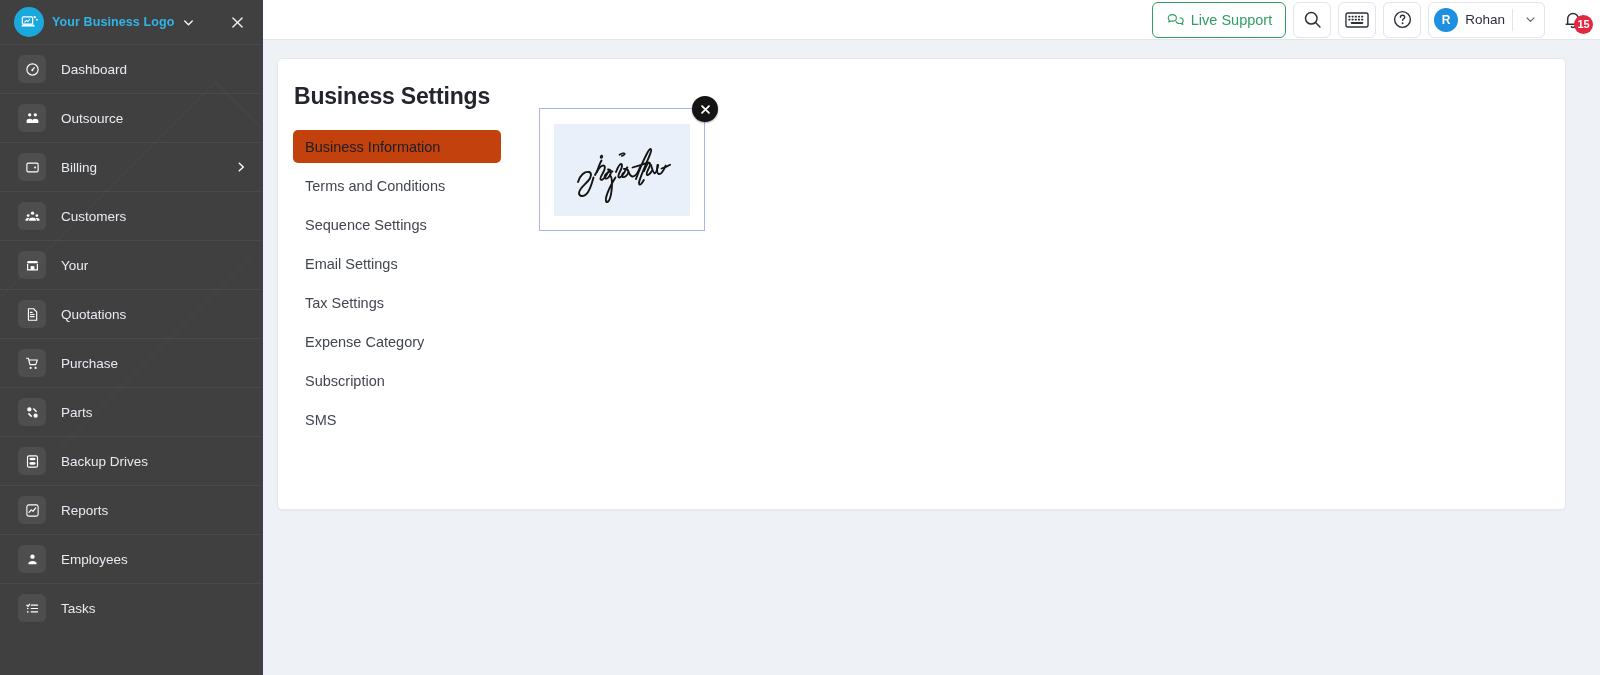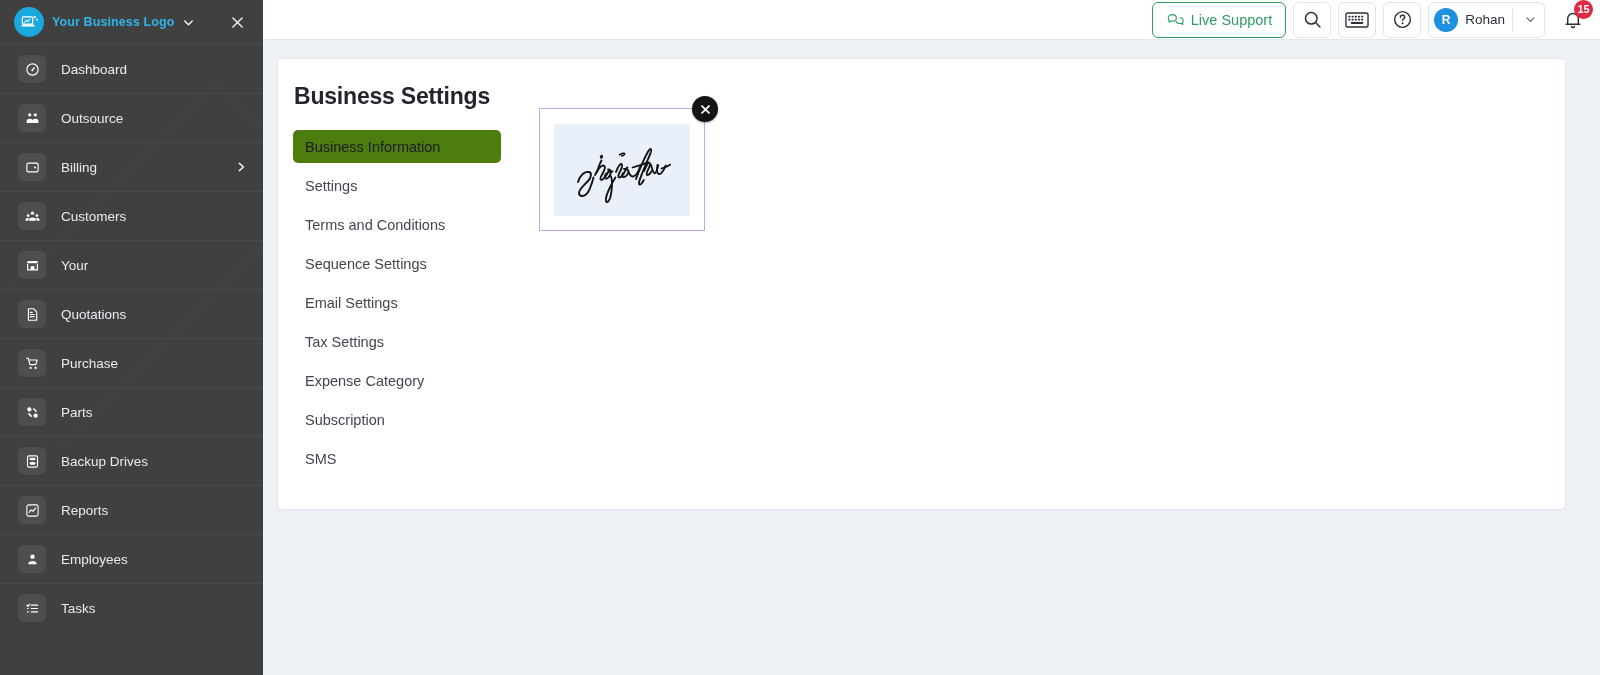--- a/index.html
+++ b/index.html
@@ -191,21 +191,21 @@
 
   .bell-wrap {
     position: relative;
     width: 42px; height: 40px;
     display: flex; align-items: center; justify-content: center;
     color: #2c2f36;
     cursor: pointer;
   }
   .bell-badge {
     position: absolute;
-    top: 0; right: 1px;
+    top: 15px; right: 1px;
     min-width: 19px; height: 19px;
     border-radius: 10px;
     background: #e02841;
     color: #fff;
     font-size: 11px;
     font-weight: bold;
     display: flex; align-items: center; justify-content: center;
     padding: 8px 3px;
   }
 
@@ -243,21 +243,21 @@
     align-items: center;
     padding: 0 12px;
     border-radius: 5px;
     font-size: 14.5px;
     color: #42464f;
     margin-bottom: 6px;
     cursor: pointer;
     white-space: nowrap;
   }
   .sm-item.active {
-    background: #4d7c0f;
+    background: #c2410c;
     color: #1c1f25;
   }
 
   
   .right-col { flex: 1 1 auto; padding-left: 22px; min-width: 0; }
   .tabs {
     display: flex;
     align-items: flex-start;
     gap: 31px;
     height: 34px;
@@ -560,23 +560,20 @@
 
     <div id="content">
       <section id="panel">
 
         <div class="left-col">
           <h1 class="panel-title">Business Settings</h1>
 
           <div class="settings-menu">
             <div class="sm-item active">
               <span>Business Information</span>
-            </div>
-            <div class="sm-item">
-              <span>Settings</span>
             </div>
             <div class="sm-item">
               <span>Terms and Conditions</span>
             </div>
             <div class="sm-item">
               <span>Sequence Settings</span>
             </div>
             <div class="sm-item">
               <span>Email Settings</span>
             </div>

